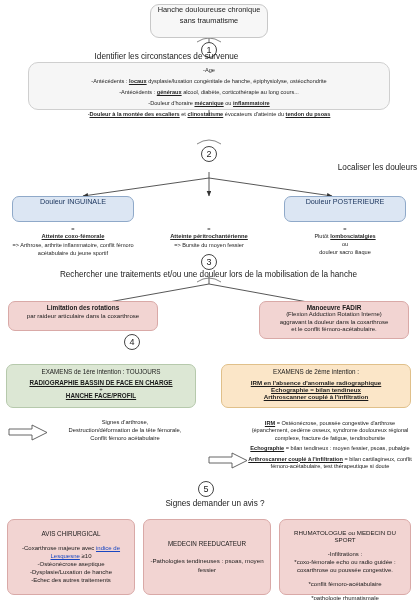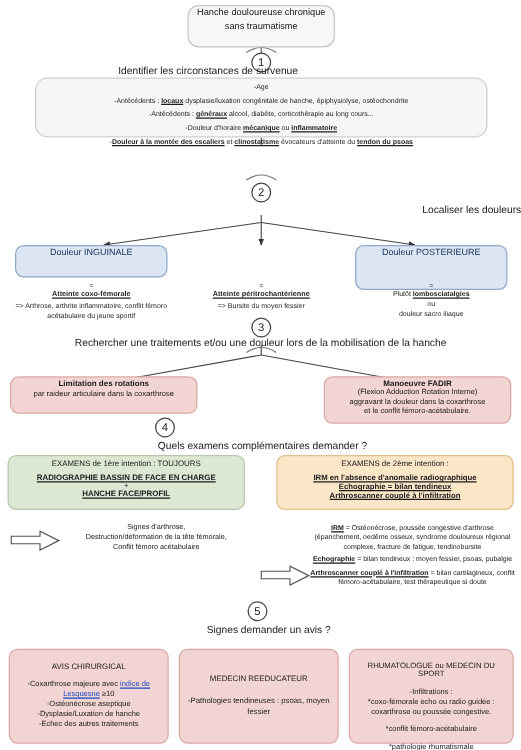--- a/index.html
+++ b/index.html
@@ -136,21 +136,21 @@
     <span>Douleur INGUINALE</span>
   </div>
   <div class="abs lbl-sub" style="left:8px;top:226px;width:130px;">=</div>
   <div class="abs lbl-sub bu" style="left:8px;top:233px;width:130px;font-size:5.8px;">Atteinte coxo-fémorale</div>
   <div class="abs lbl-sub" style="left:6px;top:242px;width:134px;">=&gt; Arthrose, arthrite inflammatoire, conflit fémoro acétabulaire du jeune sportif</div>
 
   <div class="abs lbl-sub" style="left:148px;top:226px;width:122px;">=</div>
   <div class="abs lbl-sub bu" style="left:143px;top:233px;width:132px;font-size:5.8px;">Atteinte péritrochantérienne</div>
   <div class="abs lbl-sub" style="left:145px;top:242px;width:128px;">=&gt; Bursite du moyen fessier</div>
 
-  <div class="abs box box-blue" style="left:284px;top:196px;width:122px;height:36px;">
+  <div class="abs box box-blue" style="left:284px;top:196px;width:122px;height:26px;">
     <span>Douleur POSTERIEURE</span>
   </div>
   <div class="abs lbl-sub" style="left:284px;top:226px;width:122px;">=</div>
   <div class="abs lbl-sub" style="left:284px;top:233px;width:122px;">
     <span>Plutôt </span><span class="bu">lombosciatalgies</span>
   </div>
   <div class="abs lbl-sub" style="left:284px;top:241px;width:122px;white-space:pre-line;">ou
 douleur sacro iliaque</div>
 
   <div class="abs step-num" style="left:201px;top:254px;">3</div>
@@ -162,21 +162,20 @@
   </div>
 
   <div class="abs box box-pink" style="left:259px;top:301px;width:150px;height:38px;padding:2px 4px;">
     <div class="b" style="font-size:6.4px;">Manoeuvre FADIR</div>
     <div style="font-size:6.0px;line-height:7.5px;">(Flexion Adduction Rotation Interne)</div>
     <div style="font-size:6.0px;line-height:7.5px;">aggravant la douleur dans la coxarthrose</div>
     <div style="font-size:6.0px;line-height:7.5px;">et le conflit fémoro-acétabulaire.</div>
   </div>
 
   <div class="abs step-num" style="left:124px;top:334px;">4</div>
-  <div class="abs step-title" style="left:60px;top:352px;width:300px;">Quels examens complémentaires demander ?</div>
 
   <div class="abs box box-green" style="left:6px;top:364px;width:190px;height:44px;padding:3px 5px;">
     <div style="font-size:6.3px;">EXAMENS de 1ère intention : TOUJOURS</div>
     <div class="bu" style="font-size:6.3px;margin-top:4px;">RADIOGRAPHIE BASSIN DE FACE EN CHARGE</div>
     <div style="font-size:6.0px;">+</div>
     <div class="bu" style="font-size:6.3px;">HANCHE FACE/PROFIL</div>
   </div>
 
   <div class="abs box box-orange" style="left:221px;top:364px;width:190px;height:44px;padding:3px 5px;">
     <div style="font-size:6.3px;">EXAMENS de 2ème intention :</div>

